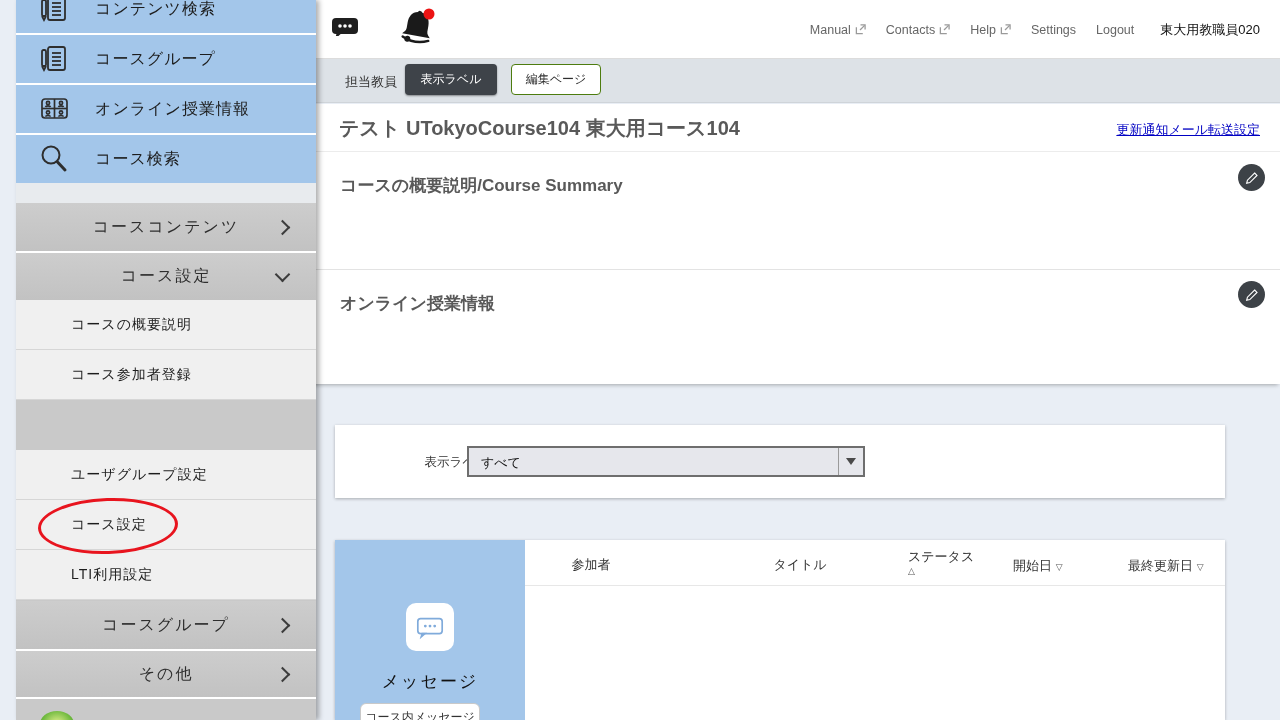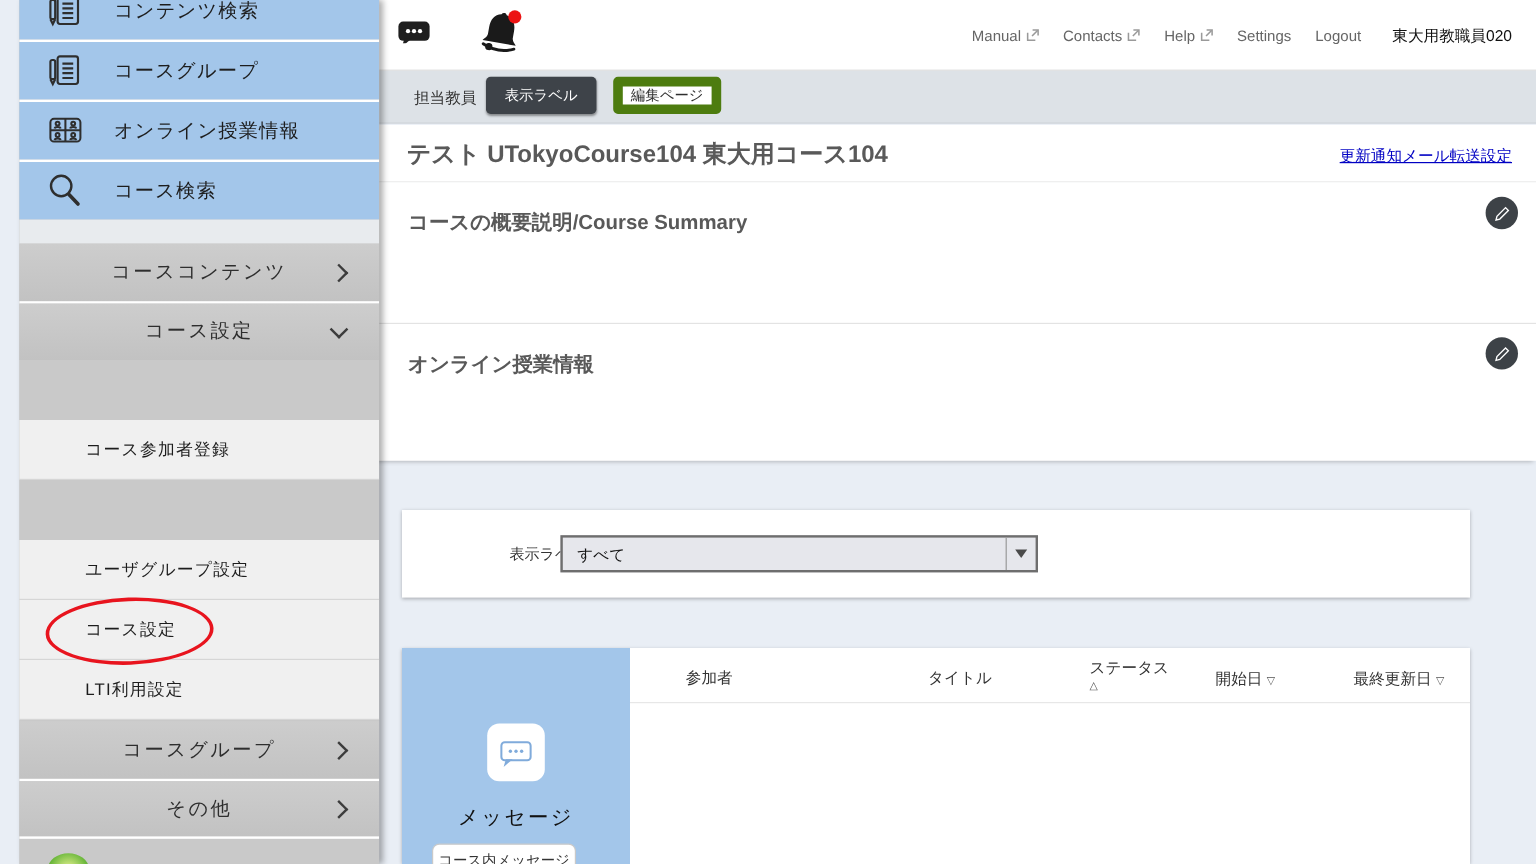--- a/index.html
+++ b/index.html
@@ -35,21 +35,21 @@
   .top-header{position:absolute;left:0;top:0;width:980px;height:59px;background:#fff;border-bottom:1px solid #dcdcdc;box-sizing:border-box;}
   .hdr-icons{position:absolute;left:30px;top:6px;display:flex;align-items:flex-start;}
   .hdr-links{position:absolute;right:20px;top:0;height:59px;display:flex;align-items:center;gap:20px;}
   .hdr-link{font-size:12.5px;color:#666;text-decoration:none;display:flex;align-items:center;gap:4px;cursor:pointer;}
   .hdr-user{font-size:13px;color:#111;font-weight:normal;margin-left:6px;}
 
   .tabbar{position:absolute;left:0;top:59px;width:980px;height:44px;background:#dde2e7;border-bottom:1px solid #cfd4d9;box-sizing:border-box;}
   .role-lbl{position:absolute;left:45px;top:14px;font-size:13px;color:#333;}
   .tab-btn{position:absolute;top:5px;height:31px;border-radius:4px;font-size:12px;display:flex;align-items:center;justify-content:center;cursor:pointer;box-sizing:border-box;}
   .tab-view{left:105px;width:92px;background:#3e4349;color:#fff;box-shadow:0 1px 2px rgba(0,0,0,.4);}
-  .tab-edit{left:211px;width:90px;background:#fff;color:#2e2e2e;border:8px solid #4d7c0f;}
+  .tab-edit{left:211px;width:90px;background:#fff;color:#2e2e2e;border:1px solid #4d7c0f;}
 
   .title-row{position:absolute;left:2px;top:104px;width:978px;height:48px;background:#fff;border-bottom:1px solid #ececec;box-sizing:border-box;}
   .course-title{position:absolute;left:37px;top:11px;font-size:20px;font-weight:bold;color:#595959;}
   .notify-link{position:absolute;right:20px;top:17px;font-size:13px;color:#0000c3;text-decoration:underline;cursor:pointer;}
 
   .section{position:absolute;left:2px;width:978px;background:#fff;}
   .sec1{top:152px;height:118px;border-bottom:1px solid #e3e3e3;box-sizing:border-box;}
   .sec2{top:270px;height:114px;box-shadow:0 3px 4px -2px rgba(0,0,0,.3);}
   .sec-title{position:absolute;left:38px;top:22px;font-size:17px;font-weight:bold;color:#595959;}
   .pencil-btn{position:absolute;right:15px;width:27px;height:27px;border-radius:50%;background:#3d4247;
@@ -156,20 +156,23 @@
       <span>コースコンテンツ</span>
       <span class="chev right"></span>
     </div>
     <div class="wline" style="top:251px;height:2px;"></div>
 
     <div class="sb-group" style="top:253px;height:47px;">
       <span>コース設定</span>
       <span class="chev down"></span>
     </div>
 
+    <div class="sb-sub" style="top:300px;">
+      <span>コースの概要説明</span>
+      </div>
     <div class="sb-sub" style="top:350px;">
       <span>コース参加者登録</span>
       </div>
     <div class="sb-sub" style="top:450px;">
       <span>ユーザグループ設定</span>
       </div>
     <div class="sb-sub" style="top:500px;">
       <span>コース設定</span>
       </div>
     <div class="sb-sub" style="top:550px;">

